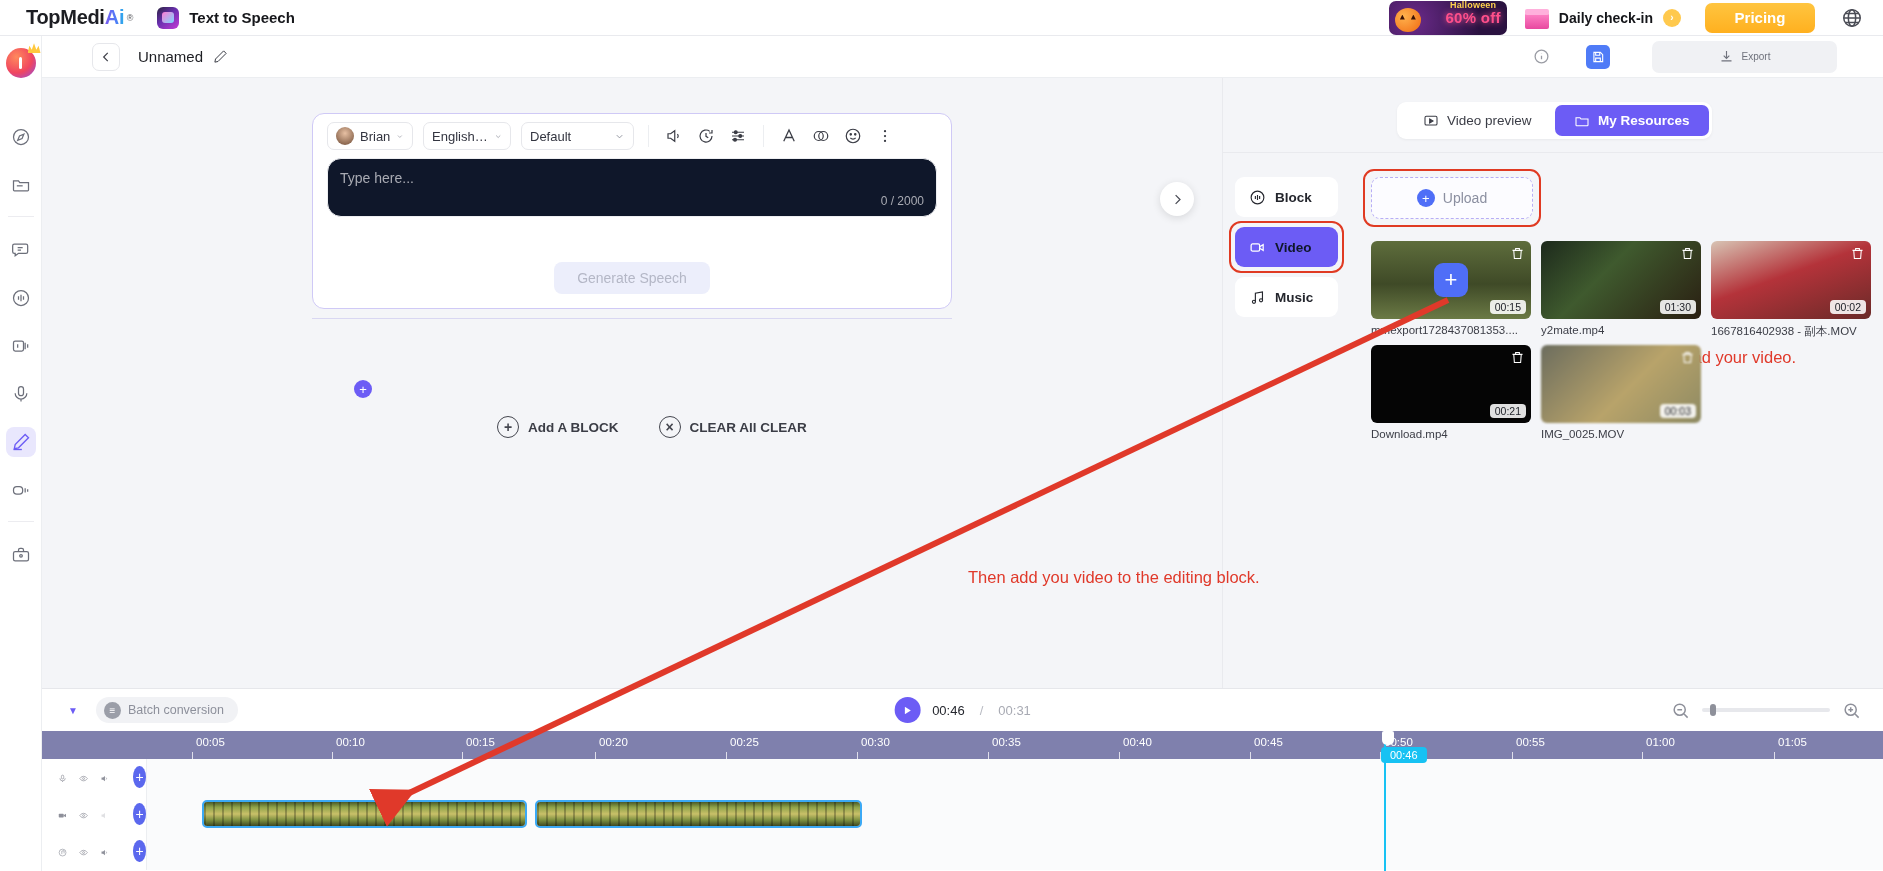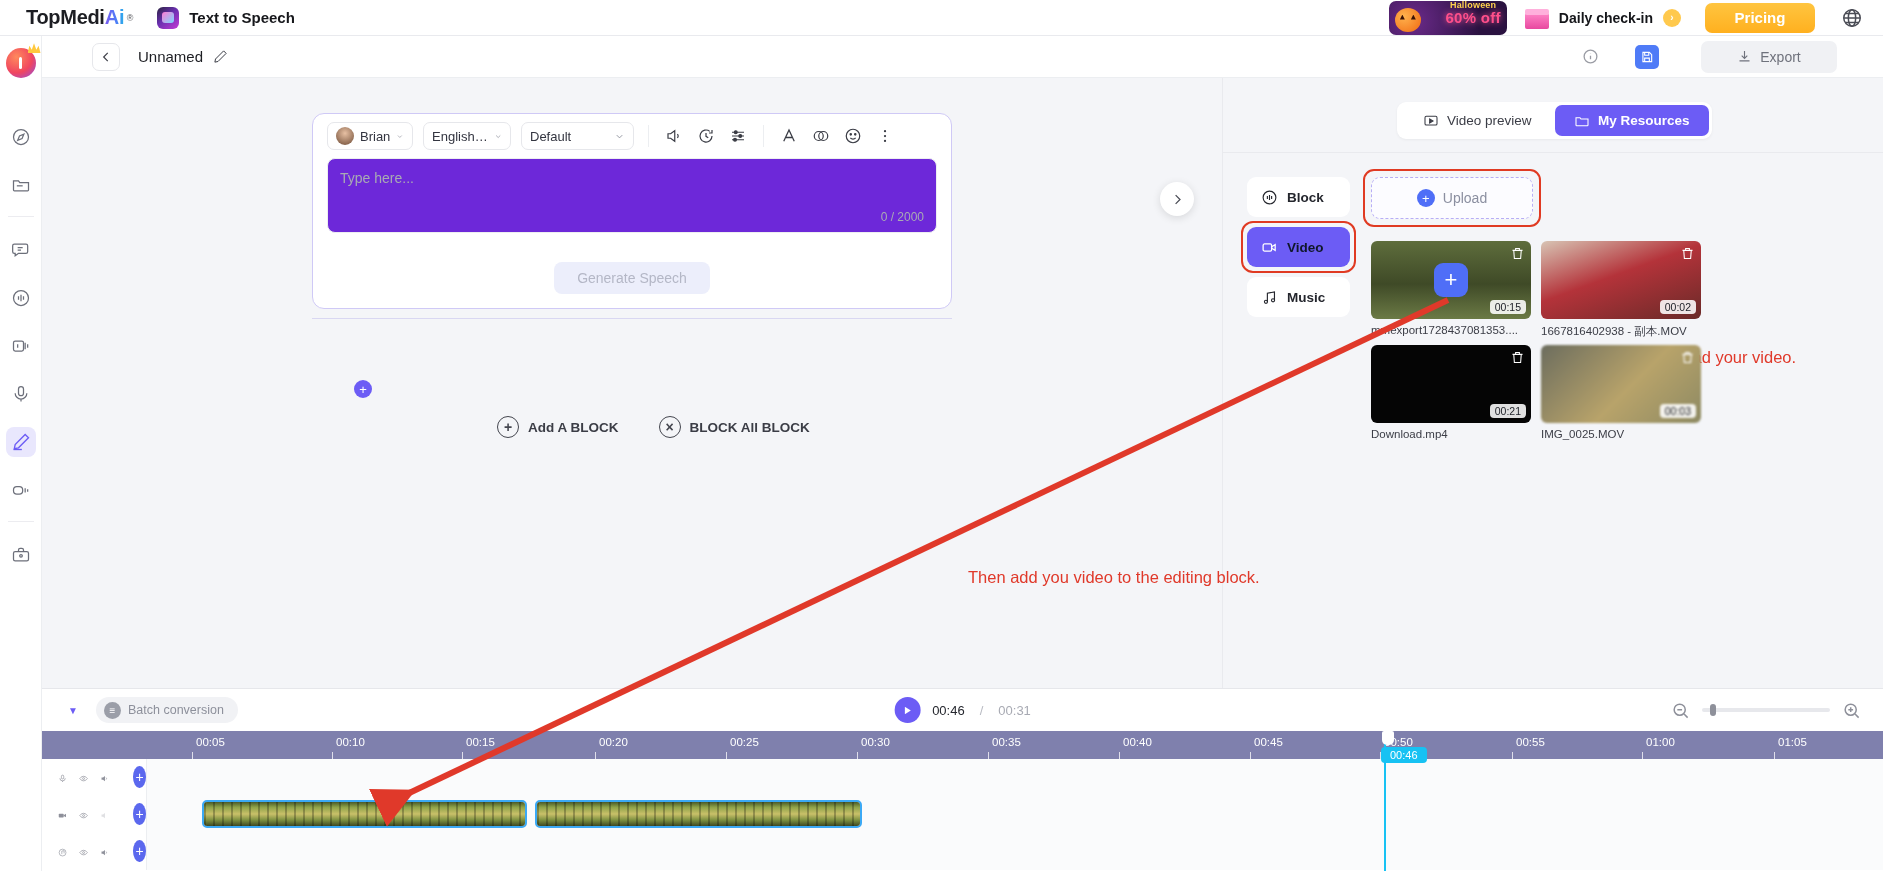--- a/index.html
+++ b/index.html
@@ -88,40 +88,40 @@
     background:#fff; border-bottom:1px solid #eceef1; display:flex; align-items:center; z-index:20;
   }
   .back-btn{width:28px;height:28px;border-radius:7px;border:1px solid #e6e7eb;background:#fff;
     display:flex;align-items:center;justify-content:center;margin-left:50px;cursor:pointer;}
   .proj-name{font-size:15px;color:#1d1e23;margin-left:18px;}
   .pencil{width:15px;height:15px;margin-left:10px;cursor:pointer;}
   .ph-right{margin-left:auto;display:flex;align-items:center;}
   .info-ic{width:17px;height:17px;color:#9a9ca4;cursor:pointer;}
   .save-ic{width:24px;height:24px;border-radius:5px;background:#4f7bf7;margin-left:36px;
     display:flex;align-items:center;justify-content:center;cursor:pointer;}
-  .export-btn{margin-left:42px;margin-right:46px;width:136px;height:32px;border-radius:7px;
-    background:#f0f1f4;color:#6f727c;font-size:14px;display:flex;align-items:center;
+  .export-btn{margin-left:42px;margin-right:46px;width:185px;height:32px;border-radius:7px;
+    background:#f0f1f4;color:#6f727c;font-size:10px;display:flex;align-items:center;
     justify-content:center;gap:8px;border:none;cursor:pointer;}
 
   
   .canvas{position:absolute;top:78px;left:42px;width:1180px;height:610px;background:#f4f5f8;}
   .block-card{
     position:absolute;left:270px;top:35px;width:640px;height:196px;background:#fff;
     border:1px solid #cfc9f6;border-radius:12px;
   }
   .block-toolbar{display:flex;align-items:center;height:44px;padding:0 14px;gap:10px;}
   .sel{height:28px;border:1px solid #e6e7eb;border-radius:7px;display:flex;align-items:center;
     padding:0 8px;gap:6px;background:#fff;cursor:pointer;font-size:13px;color:#333540;}
   .sel .cv{margin-left:auto;}
   .voice-av{width:18px;height:18px;border-radius:50%;
     background:radial-gradient(circle at 50% 35%,#e7c0a3,#6d4a34);flex:none;}
   .sel-voice{width:86px;} .sel-lang{width:88px;} .sel-style{width:113px;}
   .tb-div{width:1px;height:22px;background:#eceef1;margin:0 4px;}
   .tb-ic{width:22px;height:22px;color:#3a3c45;cursor:pointer;display:flex;align-items:center;justify-content:center;}
-  .ta-wrap{margin:0 14px;height:75px;border:1px solid #edeef1;border-radius:8px;position:relative;background:#6d28d9;}
+  .ta-wrap{margin:0 14px;height:59px;border:1px solid #edeef1;border-radius:14px;position:relative;background:#0f172a;}
   .ta-ph{position:absolute;left:12px;top:11px;font-size:14px;color:#a9abb3;}
   .ta-cnt{position:absolute;right:12px;bottom:8px;font-size:12px;color:#a9abb3;}
   .gen-btn{position:absolute;left:50%;transform:translateX(-50%);bottom:14px;width:156px;height:32px;
     border-radius:8px;background:#eceefb;color:#b4b7c6;font-size:14px;display:flex;align-items:center;
     justify-content:center;border:none;cursor:pointer;}
   .add-line{position:absolute;left:270px;top:240px;width:640px;height:1px;background:#d9d7f2;}
   .add-dot{position:absolute;left:312px;top:302px;width:18px;height:18px;border-radius:50%;
     background:#6c5cf5;color:#fff;font-size:13px;display:flex;align-items:center;justify-content:center;
     cursor:pointer;line-height:1;}
   .blk-actions{position:absolute;left:455px;top:338px;display:flex;gap:40px;}
@@ -135,21 +135,21 @@
   
   .rpanel{position:absolute;top:78px;left:1222px;width:661px;height:610px;background:#f4f5f8;
     border-left:1px solid #e9eaee;}
   .seg-wrap{position:absolute;left:174px;top:24px;width:315px;height:37px;background:#fff;
     border-radius:9px;display:flex;padding:3px;box-shadow:0 1px 3px rgba(0,0,0,.05);}
   .seg{flex:1;border-radius:7px;display:flex;align-items:center;justify-content:center;gap:8px;
     font-size:13.5px;color:#3b3d46;cursor:pointer;}
   .seg.active{background:#6c5cf5;color:#fff;font-weight:600;}
   .rp-body{position:absolute;left:0;top:74px;width:661px;height:536px;background:#f4f5f8;
     border-top:1px solid #e9eaee;}
-  .cat-list{position:absolute;left:24px;top:24px;width:103px;}
+  .cat-list{position:absolute;left:12px;top:24px;width:103px;}
   .cat{height:40px;border-radius:9px;background:#fff;display:flex;align-items:center;gap:9px;
     padding-left:14px;font-size:13.5px;font-weight:700;color:#24262d;margin-bottom:10px;cursor:pointer;}
   .cat.active{background:#6c5cf5;color:#0f172a;}
   .cat-hl{position:absolute;left:-6px;top:-6px;width:115px;height:52px;border:2.5px solid #e03a22;
     border-radius:12px;pointer-events:none;}
   .upload-wrap{position:absolute;left:148px;top:24px;}
   .upload-btn{width:162px;height:42px;border:1px dashed #b7aef5;border-radius:9px;background:#fcfcff;
     display:flex;align-items:center;justify-content:center;gap:8px;font-size:14px;color:#8b8fa0;cursor:pointer;}
   .up-plus{width:18px;height:18px;border-radius:50%;background:#4f6ef7;color:#fff;font-size:13px;
     display:flex;align-items:center;justify-content:center;line-height:1;}
@@ -446,21 +446,21 @@
     <div class="add-line"></div>
     <div class="add-dot">+</div>
 
     <div class="blk-actions">
       <div class="blk-btn">
         <span class="blk-circ">+</span>
         <span>Add A BLOCK</span>
       </div>
       <div class="blk-btn">
         <span class="blk-circ">×</span>
-        <span>BLOCK All BLOCK</span>
+        <span>CLEAR All CLEAR</span>
       </div>
     </div>
 
     <div class="collapse-btn">
       <svg width="15" height="15" viewBox="0 0 24 24" fill="none" stroke="#4a4c55" stroke-width="2">
           <path d="M9 5l7 7-7 7"></path>
         </svg>
     </div>
   </div>
 
@@ -526,20 +526,29 @@
         <div class="gridrow">
           <div class="vcell">
             <div class="vthumb t-grass">
               <svg class="trash" viewBox="0 0 24 24" fill="none" stroke="#fff" stroke-width="1.7">
                 <path d="M4 7h16M9 7V4h6v3M6 7l1 13h10l1-13"></path>
                 </svg>
               <div class="plus-ov">+</div>
               <div class="dur">00:15</div>
             </div>
             <div class="vname">mmexport1728437081353....</div>
+          </div>
+          <div class="vcell">
+            <div class="vthumb t-cartoon">
+              <svg class="trash" viewBox="0 0 24 24" fill="none" stroke="#fff" stroke-width="1.7">
+                <path d="M4 7h16M9 7V4h6v3M6 7l1 13h10l1-13"></path>
+                </svg>
+              <div class="dur">01:30</div>
+            </div>
+            <div class="vname">y2mate.mp4</div>
           </div>
           <div class="vcell">
             <div class="vthumb t-doll">
               <svg class="trash" viewBox="0 0 24 24" fill="none" stroke="#fff" stroke-width="1.7">
                 <path d="M4 7h16M9 7V4h6v3M6 7l1 13h10l1-13"></path>
                 </svg>
               <div class="dur">00:02</div>
             </div>
             <div class="vname">1667816402938 - 副本.MOV</div>
           </div>

